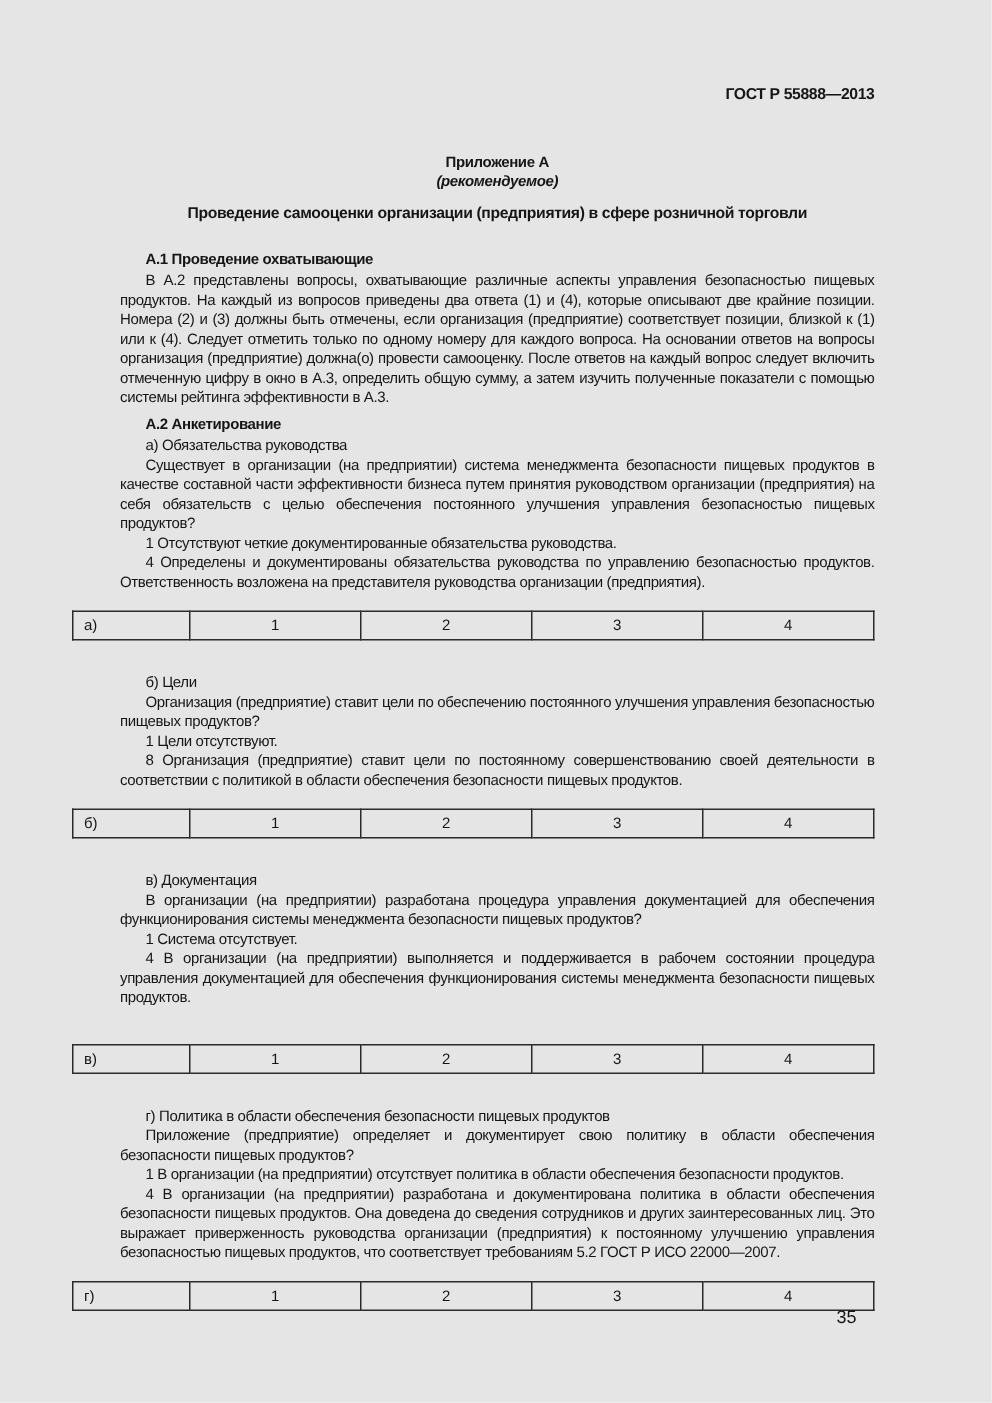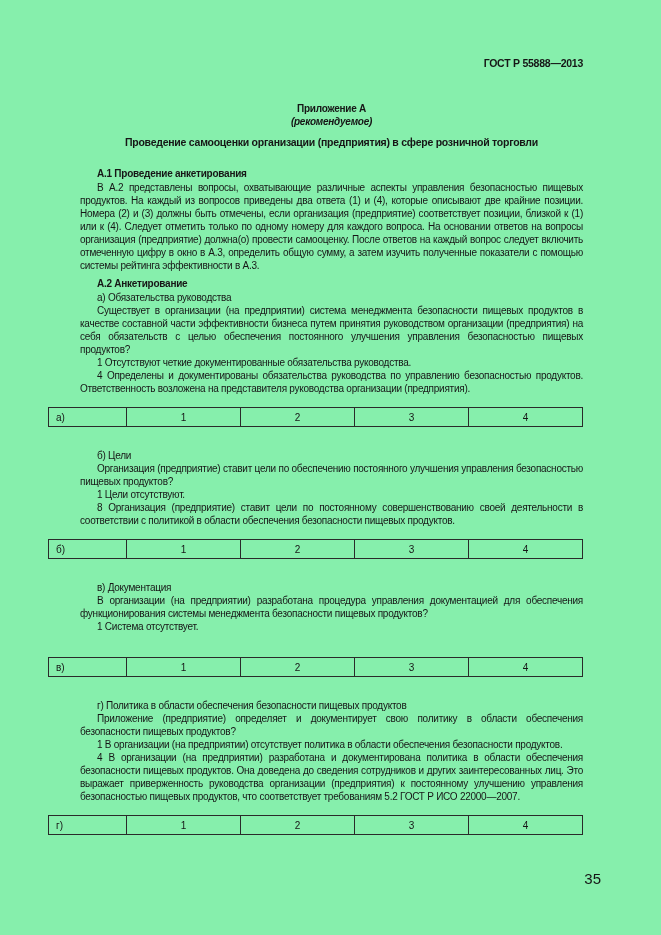--- a/index.html
+++ b/index.html
@@ -6,21 +6,21 @@
   body {
     width: 661px;
     height: 935px;
     background: #ffffff;
     overflow: hidden;
   }
   .page {
     position: relative;
     width: 661px;
     height: 935px;
-    background: #86efac;
+    background: #e5e5e5;
     color: #161616;
     font-family: "Liberation Sans", "DejaVu Sans", sans-serif;
     font-size: 10px;
     line-height: 13px;
     letter-spacing: -0.25px;
   }
   .content {
     position: absolute;
     left: 80px;
     top: 57px;
@@ -75,39 +75,39 @@
     font-size: 10px;
   }
   .score-table td.cell-label {
     width: 70px;
     text-align: left;
     padding-left: 7px;
   }
   .page-number {
     position: absolute;
     top: 872px;
-    right: 60px;
-    font-size: 15px;
+    right: 90px;
+    font-size: 12px;
     letter-spacing: 0;
   }
 </style>
 </head>
 <body>
 
 <div class="page">
   <div class="content">
 
     <div class="doc-number">ГОСТ Р 55888—2013</div>
 
     <div class="appendix-label">Приложение А</div>
     <div class="appendix-kind">(рекомендуемое)</div>
 
     <div class="main-title">Проведение самооценки организации (предприятия) в сфере розничной торговли</div>
 
-    <div class="heading a1-heading">А.1 Проведение анкетирования</div>
+    <div class="heading a1-heading">А.1 Проведение охватывающие</div>
     <p class="para">В А.2 представлены вопросы, охватывающие различные аспекты управления безопасностью пищевых продуктов. На каждый из вопросов приведены два ответа (1) и (4), которые описывают две крайние позиции. Номера (2) и (3) должны быть отмечены, если организация (предприятие) соответствует позиции, близкой к (1) или к (4). Следует отметить только по одному номеру для каждого вопроса. На основании ответов на вопросы организация (предприятие) должна(о) провести самооценку. После ответов на каждый вопрос следует включить отмеченную цифру в окно в А.3, определить общую сумму, а затем изучить полученные показатели с помощью системы рейтинга эффективности в А.3.</p>
 
     <div class="heading a2-heading">А.2 Анкетирование</div>
 
     <section class="qa">
       <p class="para">а) Обязательства руководства</p>
       <p class="para">Существует в организации (на предприятии) система менеджмента безопасности пищевых продуктов в качестве составной части эффективности бизнеса путем принятия руководством организации (предприятия) на себя обязательств с целью обеспечения постоянного улучшения управления безопасностью пищевых продуктов?</p>
       <p class="para">1 Отсутствуют четкие документированные обязательства руководства.</p>
       <p class="para">4 Определены и документированы обязательства руководства по управлению безопасностью продуктов. Ответственность возложена на представителя руководства организации (предприятия).</p>
       <table class="score-table">
@@ -138,20 +138,21 @@
             <td>4</td>
           </tr>
         </tbody>
       </table>
     </section>
 
     <section class="qa">
       <p class="para">в) Документация</p>
       <p class="para">В организации (на предприятии) разработана процедура управления документацией для обеспечения функционирования системы менеджмента безопасности пищевых продуктов?</p>
       <p class="para">1 Система отсутствует.</p>
+      <p class="para">4 В организации (на предприятии) выполняется и поддерживается в рабочем состоянии процедура управления документацией для обеспечения функционирования системы менеджмента безопасности пищевых продуктов.</p>
       <table class="score-table gap-lg">
         <tbody>
           <tr>
             <td class="cell-label">в)</td>
             <td>1</td>
             <td>2</td>
             <td>3</td>
             <td>4</td>
           </tr>
         </tbody>

